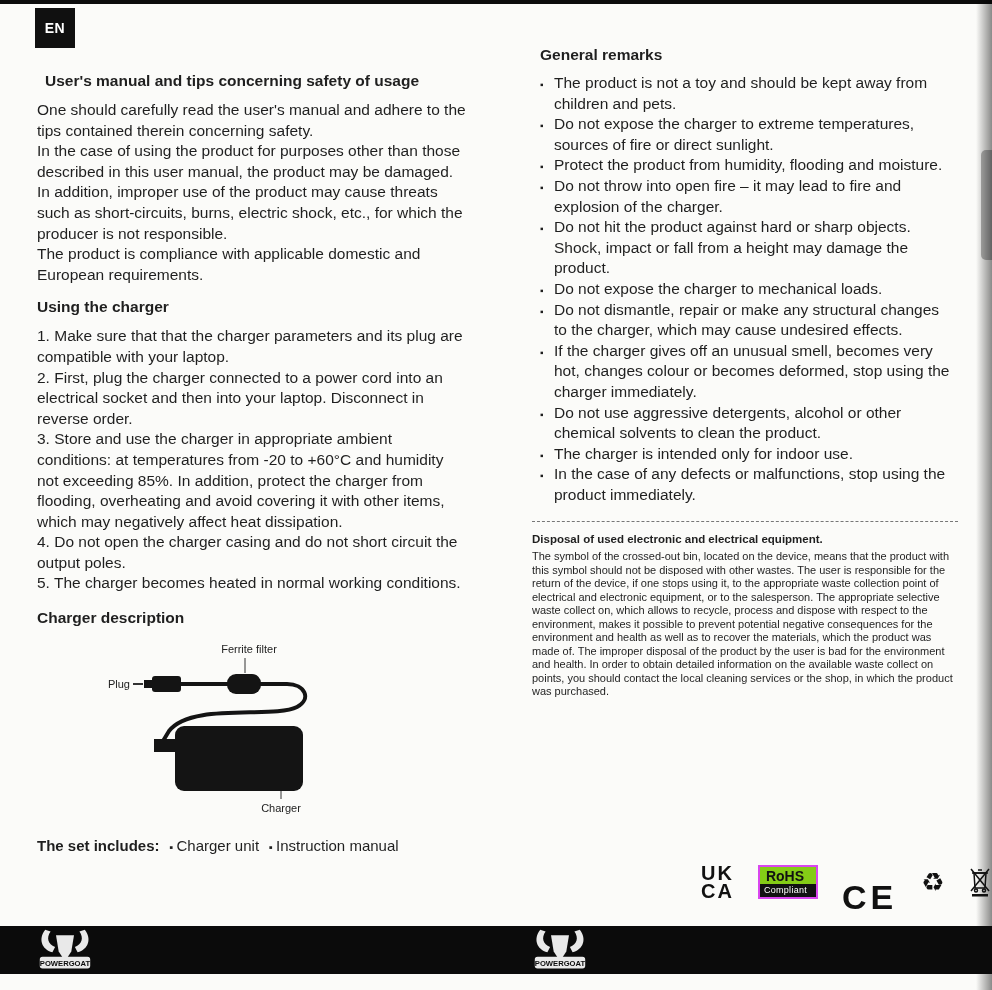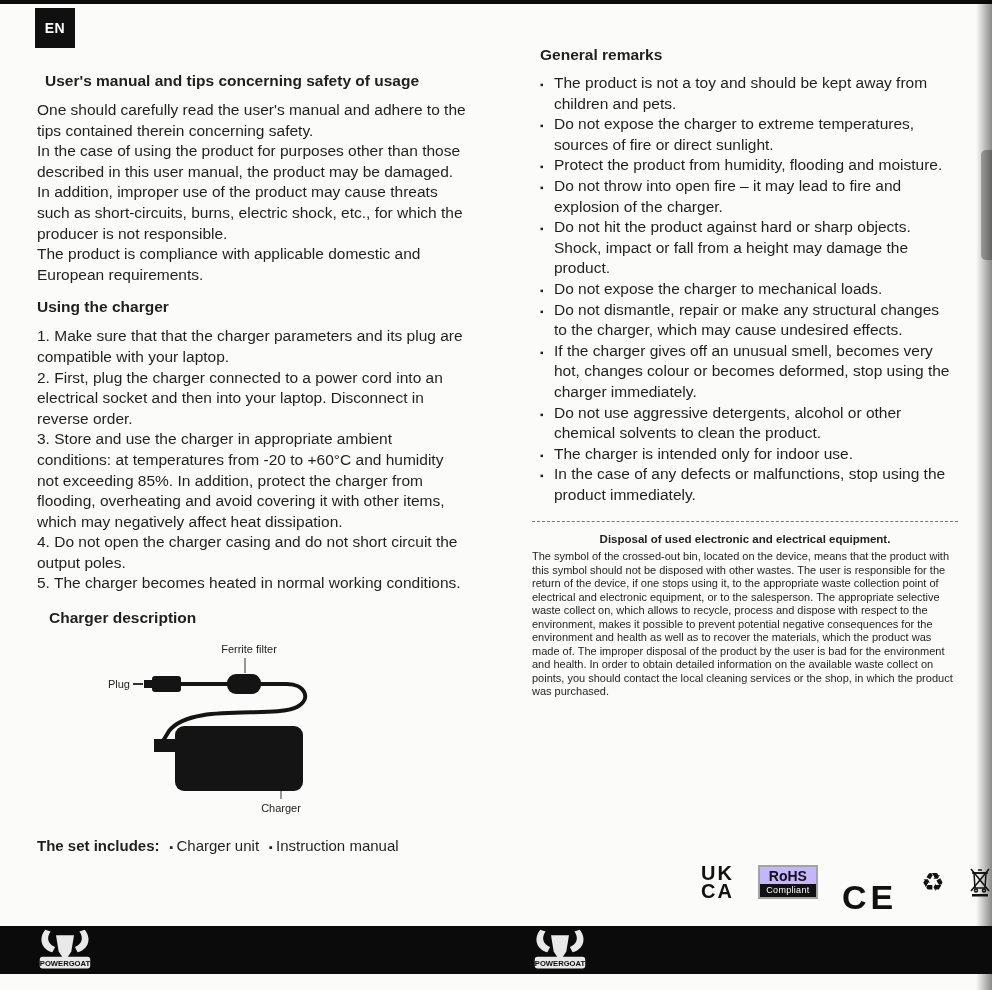--- a/index.html
+++ b/index.html
@@ -23,43 +23,43 @@
 
   .col-left  { position:absolute; left:37px;  top:64px; width:432px; }
   .col-right { position:absolute; left:532px; top:38px; width:426px; }
 
   .heading { font-size:15.5px; font-weight:bold; margin:8px; }
   .body-text { font-size:15.5px; line-height:20.6px; }
   .para { margin:0; }
 
   .main-title { margin-bottom:10px; }
   .using-heading { margin:13px 0 10px; }
-  .desc-heading { margin:15px 12px 12px; }
+  .desc-heading { margin:15px 0 12px; }
   .remarks-heading { margin-bottom:9px; }
 
   ul.remarks { list-style:none; margin:8px; padding:0; }
   ul.remarks li { position:relative; padding-left:14px; margin:0; }
   ul.remarks li::before { content:"▪"; position:absolute; left:0; top:2px; font-size:10px; color:#1f1f1f; }
 
   .divider { border:none; border-top:1.5px dashed #777; margin:16px 0 11px; }
 
-  .small-heading { font-size:11.5px; font-weight:bold; margin:0 0 5px;text-align:center; }
+  .small-heading { font-size:11.5px; font-weight:bold; margin:0 0 5px; }
   .small-text { font-size:11px; line-height:13.5px; margin:0; }
 
   .diagram-wrap { margin:2px 0 0 62px; }
   .diagram-wrap svg text { font-family:"Liberation Sans", sans-serif; fill:#222; }
 
   .set-line { margin-top:16px; font-size:15px; }
   .set-label { font-weight:bold; }
   .set-item { margin-left:10px; }
   .set-item::before { content:"▪ "; font-size:11px; }
 
   .marks-row { position:absolute; left:701px; top:846px; display:flex; align-items:center; gap:24px; }
   .ukca { font-weight:bold; font-size:20px; line-height:18px; letter-spacing:2px; color:#111; }
-  .rohs { border:2px solid #a3a3a3; text-align:center; min-width:56px; background:#c4b5fd; }
+  .rohs { border:2px solid #d946ef; min-width:56px; background:#84cc16; }
   .rohs-top { font-weight:bold; font-size:14px; padding:1px 6px 0; color:#111; }
   .rohs-bottom { background:#111; color:#fff; font-size:9px; padding:1px 4px 2px; letter-spacing:0.3px; }
   .ce { font-size:34px; font-weight:bold; letter-spacing:4px; color:#111;margin-top:32px; }
   .recycle { font-family:"DejaVu Sans", sans-serif; font-size:26px; color:#111; line-height:1; }
 
   .footer-bar { position:absolute; left:0; top:926px; width:100%; height:48px; background:#0b0b0b; }
   .goat-logo { position:absolute; top:2px; }
   .goat-logo.pos-a { left:36px; }
   .goat-logo.pos-b { left:531px; }
   .goat-logo svg text { font-family:"Liberation Sans", sans-serif; }

